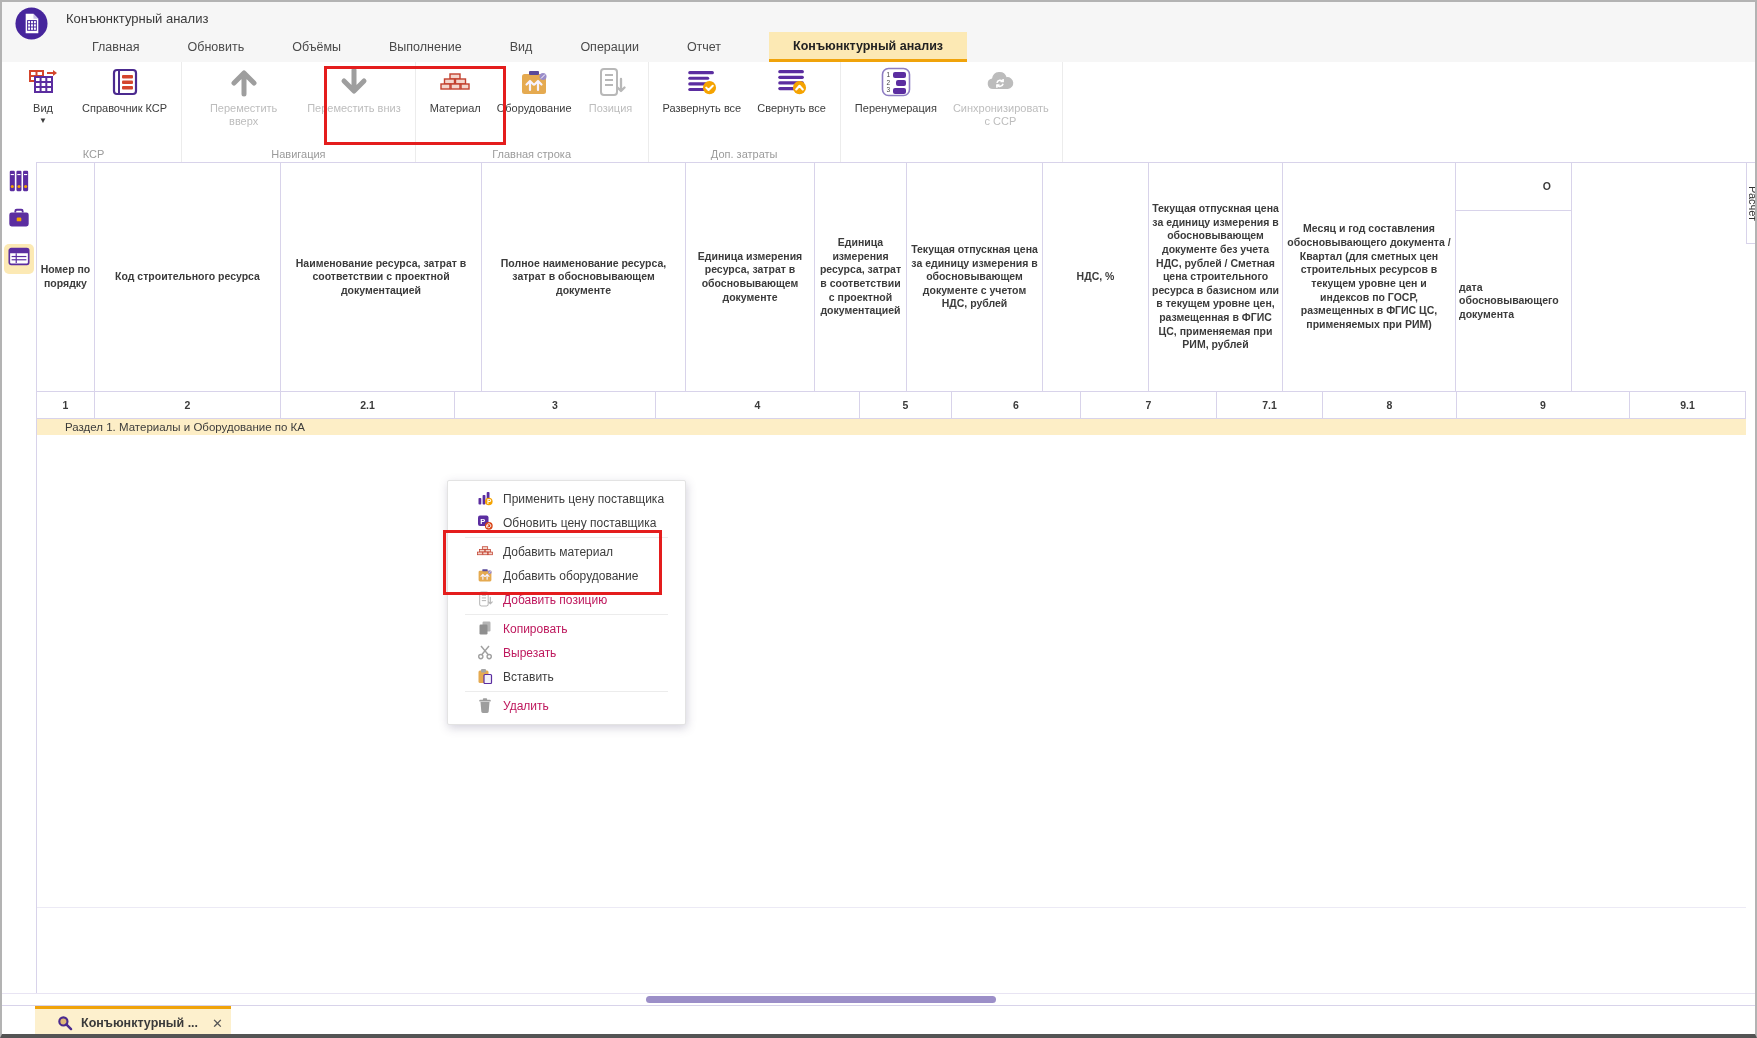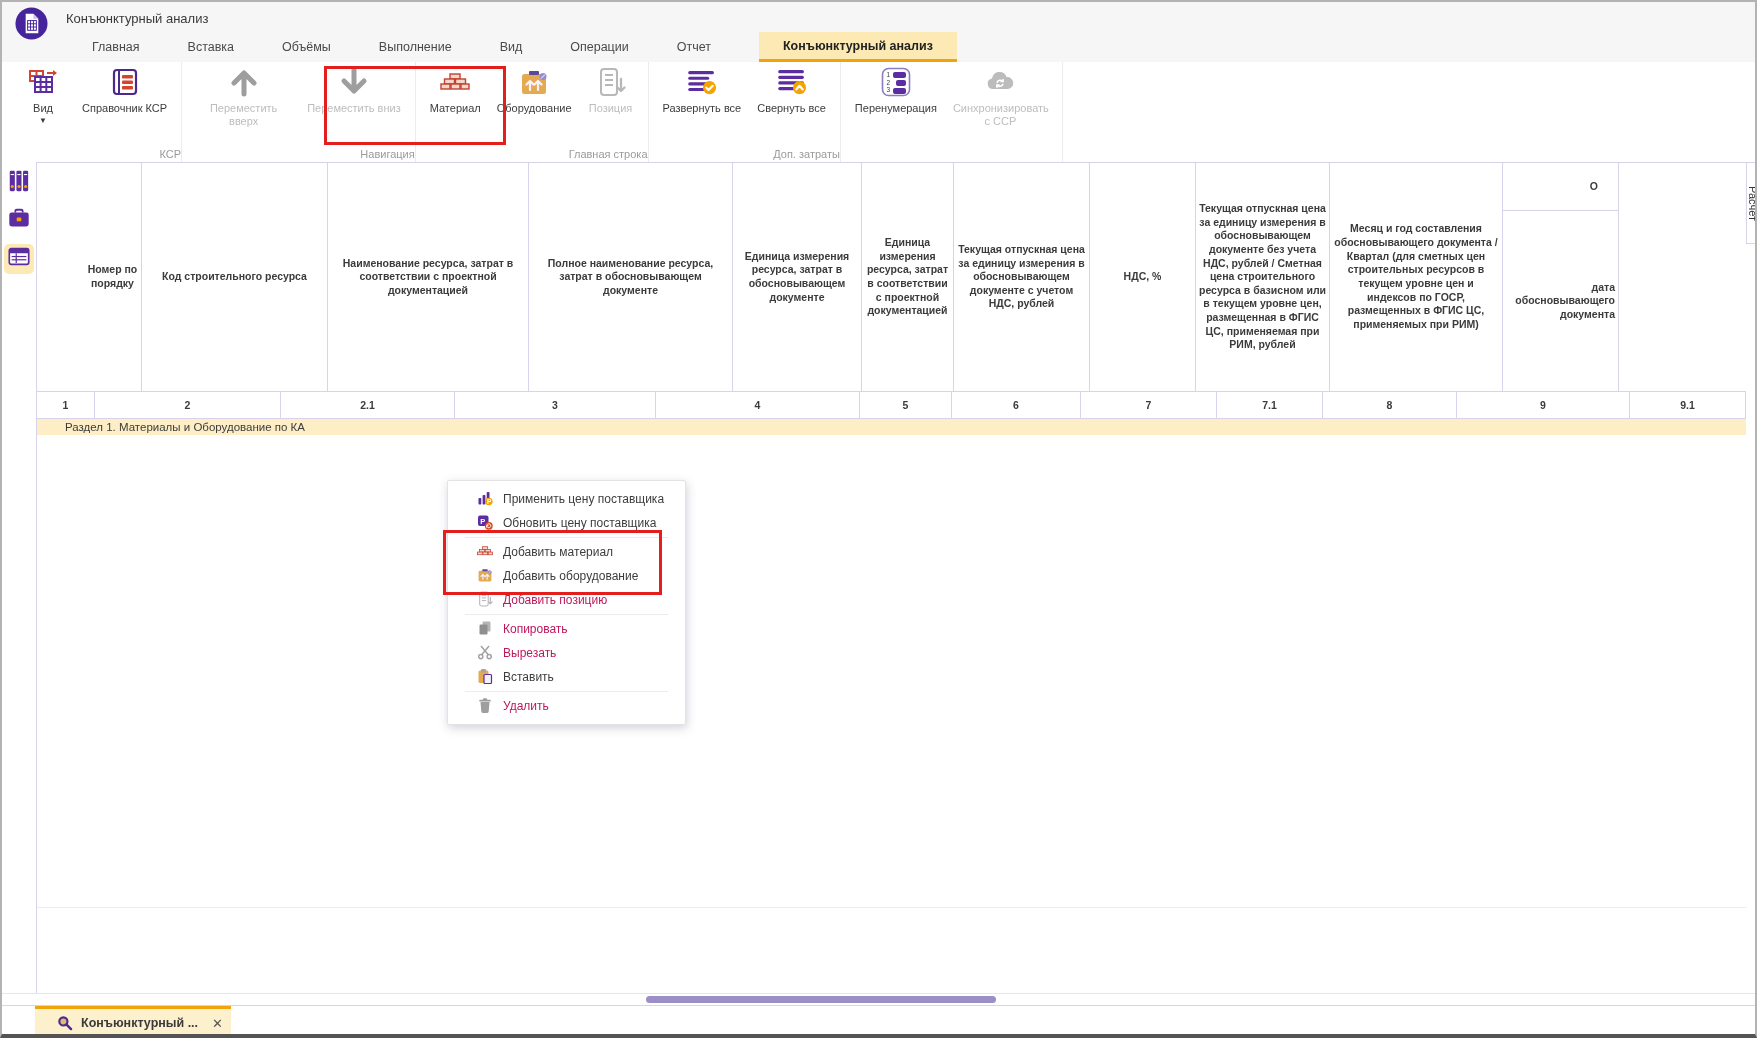--- a/index.html
+++ b/index.html
@@ -13,21 +13,21 @@
   .win-title { position:absolute; left:64px; top:9px; font-size:13px; color:#3a3a3a; }
 
   .ribbon { position:absolute; top:30px; left:0; right:0; height:30px; display:flex; padding-left:90px; gap:48px; align-items:stretch; }
   .rtab { align-self:center; font-size:12.5px; color:#4a4a4a; white-space:nowrap; cursor:default; }
   .rtab.active { align-self:stretch; display:flex; align-items:center; background:#fce9b4; padding:0 24px;
                  border-bottom:3px solid #f0a30a; font-weight:bold; color:#222; box-sizing:border-box; }
 
   
   .toolbar { position:absolute; top:60px; left:0; right:0; height:100px; background:#fff; display:flex; padding-left:4px; box-sizing:border-box; }
   .tgroup { position:relative; padding:2px 8px 16px 8px; border-right:1px solid #ececec; display:flex; align-items:flex-start; gap:4px; }
-  .tglabel { position:absolute; bottom:2px; left:0; right:0; text-align:right; font-size:11px; color:#9b9b9b; white-space:nowrap;margin-top:32px; }
+  .tglabel { position:absolute; bottom:2px; left:0; right:0; text-align:center; font-size:11px; color:#9b9b9b; white-space:nowrap;margin-top:32px; }
   .tbtn { display:flex; flex-direction:column; align-items:center; gap:2px; padding:4px 6px 0 6px; min-width:46px; }
   .ticon { height:32px; display:flex; align-items:center; justify-content:center; }
   .tlabel { font-size:11px; line-height:1.2; text-align:center; color:#3c3c3c; max-width:95px; }
   .tbtn.disabled .tlabel { color:#bdbdbd; }
   .caret { font-size:8px; color:#3c3c3c; line-height:1; }
 
   
   .redbox { position:absolute; border:3px solid #e41d1d; z-index:20; }
   .redbox1 { left:322px; top:64px; width:176px; height:73px; }
   .redbox2 { left:441px; top:528px; width:213px; height:59px; }
@@ -41,21 +41,21 @@
   
   .grid { position:absolute; left:35px; top:160px; width:1709px; }
   .ghead { display:flex; height:228px; border-top:1px solid #d8d3ea; border-bottom:1px solid #d8d3ea; box-sizing:content-box; }
   .gcell { box-sizing:border-box; border-right:1px solid #d8d3ea; display:flex; align-items:center; justify-content:center;
            text-align:center; font-weight:bold; font-size:10.5px; line-height:1.3; color:#3b3b3b; padding:2px 3px; }
   .gcell.cut { position:relative; padding:0; }
   .gcut-top { position:absolute; top:0; left:0; right:0; height:48px; border-bottom:1px solid #d8d3ea;
               display:flex; align-items:center; justify-content:flex-end; padding-right:20px; box-sizing:border-box;
               font-weight:bold; font-size:10.5px; color:#3b3b3b; }
   .gcut-main { position:absolute; top:48px; bottom:0; left:0; right:0; display:flex; align-items:center; justify-content:center;
-               text-align:right; font-weight:bold; font-size:10.5px; line-height:1.3; color:#3b3b3b; padding:2px 3px; box-sizing:border-box; }
+               text-align:left; font-weight:bold; font-size:10.5px; line-height:1.3; color:#3b3b3b; padding:2px 3px; box-sizing:border-box; }
   .gnums { display:flex; height:26px; border-bottom:1px solid #d8d3ea; }
   .gnum { box-sizing:border-box; border-right:1px solid #d8d3ea; display:flex; align-items:center; justify-content:center;
           font-weight:bold; font-size:10.5px; color:#3b3b3b; }
   .gsection { height:16px; background:#fdeec6; display:flex; align-items:center; padding-left:28px; font-size:11.5px; color:#3c3c3c; }
   .grid-bottom-line { position:absolute; left:35px; top:905px; width:1709px; border-top:1px solid #eceaf5; }
 
   
   .raschet { position:absolute; left:1744px; top:160px; width:13px; height:82px; border:1px solid #d8d3ea; border-right:none;
              box-sizing:border-box; writing-mode:vertical-rl; display:flex; align-items:center; justify-content:center;
              font-size:11px; color:#333; background:#fff; }
@@ -94,21 +94,21 @@
           <line x1="14" y1="21.6" x2="23" y2="21.6"></line>
         <line x1="17" y1="15" x2="17" y2="25"></line>
           <line x1="20" y1="15" x2="20" y2="25"></line>
       </g>
     </svg>
   </div>
   <div class="win-title">Конъюнктурный анализ</div>
 
   <div class="ribbon" id="ribbon">
       <div class="rtab">Главная</div>
-      <div class="rtab">Вставка</div>
+      <div class="rtab">Обновить</div>
       <div class="rtab">Объёмы</div>
       <div class="rtab">Выполнение</div>
       <div class="rtab">Вид</div>
       <div class="rtab">Операции</div>
       <div class="rtab">Отчет</div>
       <div class="rtab active">Конъюнктурный анализ</div>
     </div>
   <div class="toolbar" id="toolbar">
       <div class="tgroup">
         <div class="tbtn">
@@ -320,21 +320,21 @@
               <line x1="5" y1="12.5" x2="21" y2="12.5"></line>
               <line x1="5" y1="16" x2="21" y2="16"></line>
               <line x1="10" y1="9" x2="10" y2="19.5"></line>
             </g>
           </svg></span>
       </div>
     </div>
 
   <div class="grid">
     <div class="ghead" id="ghead">
-        <div class="gcell" style="width: 58px; margin-left: 47px;">Номер по порядку</div>
+        <div class="gcell" style="width: 58px;">Номер по порядку</div>
         <div class="gcell" style="width: 186px;">Код строительного ресурса</div>
         <div class="gcell" style="width: 201px;">Наименование ресурса, затрат в соответствии с проектной документацией</div>
         <div class="gcell" style="width: 204px;">Полное наименование ресурса, затрат в обосновывающем документе</div>
         <div class="gcell" style="width: 129px;">Единица измерения ресурса, затрат в обосновывающем документе</div>
         <div class="gcell" style="width: 92px;">Единица измерения ресурса, затрат в соответствии с проектной документацией</div>
         <div class="gcell" style="width: 136px;">Текущая отпускная цена за единицу измерения в обосновывающем документе с учетом НДС, рублей</div>
         <div class="gcell" style="width: 106px;">НДС, %</div>
         <div class="gcell" style="width: 134px;">Текущая отпускная цена за единицу измерения в обосновывающем документе без учета НДС, рублей / Сметная цена строительного ресурса в базисном или в текущем уровне цен, размещенная в ФГИС ЦС, применяемая при РИМ, рублей</div>
         <div class="gcell" style="width: 173px;">Месяц и год составления обосновывающего документа / Квартал (для сметных цен строительных ресурсов в текущем уровне цен и индексов по ГОСР, размещенных в ФГИС ЦС, применяемых при РИМ)</div>
         <div class="gcell cut" style="width: 116px;">

